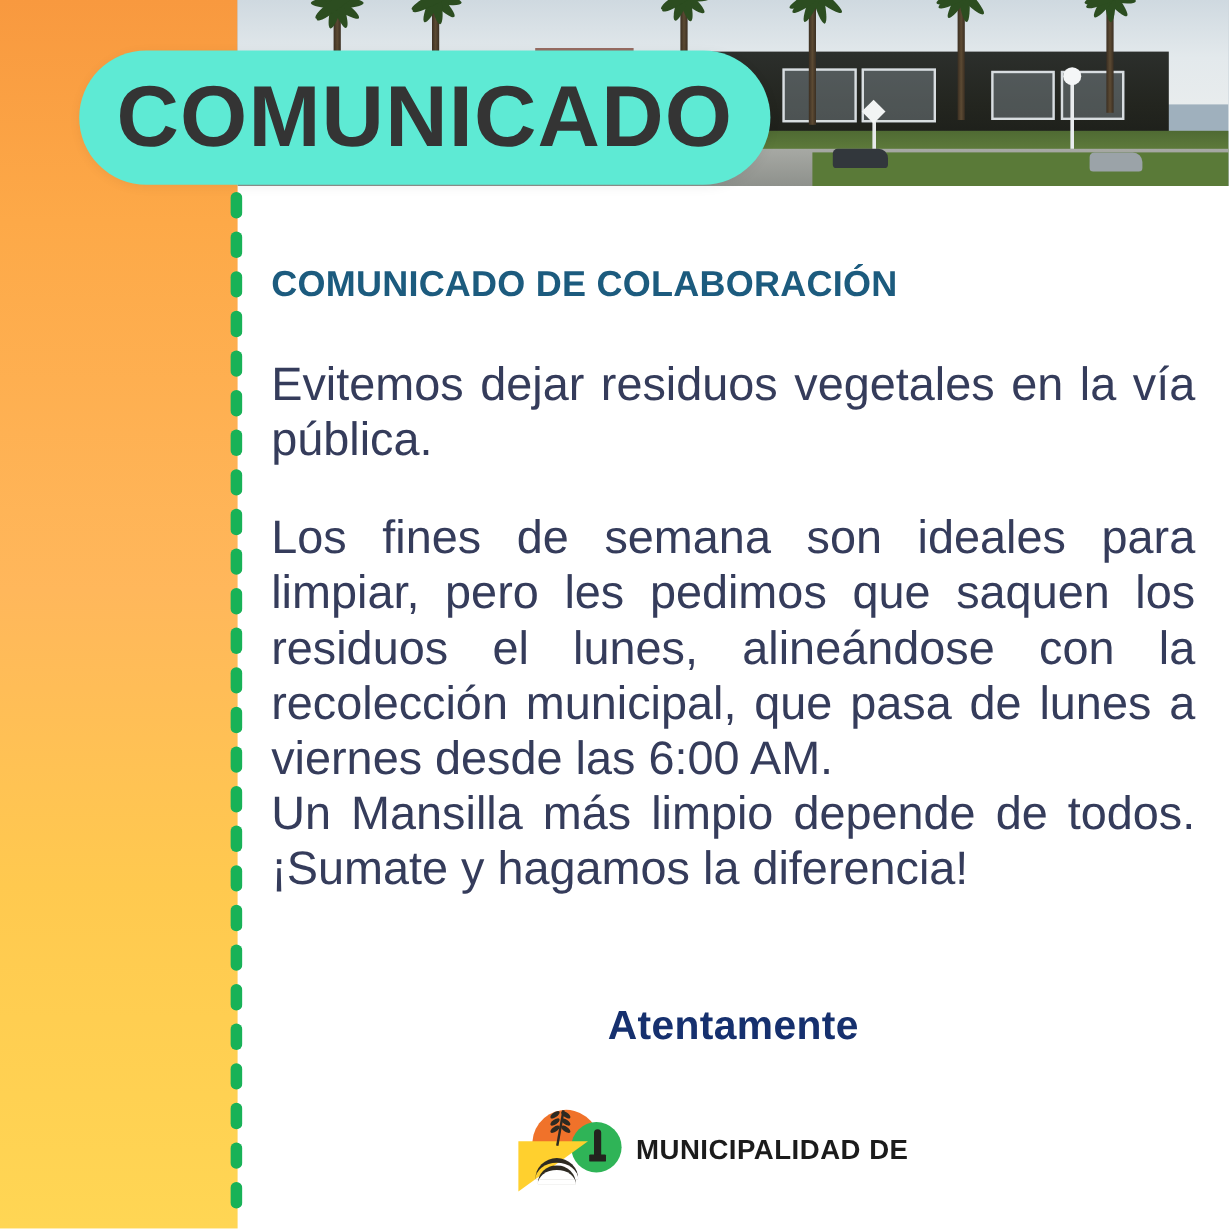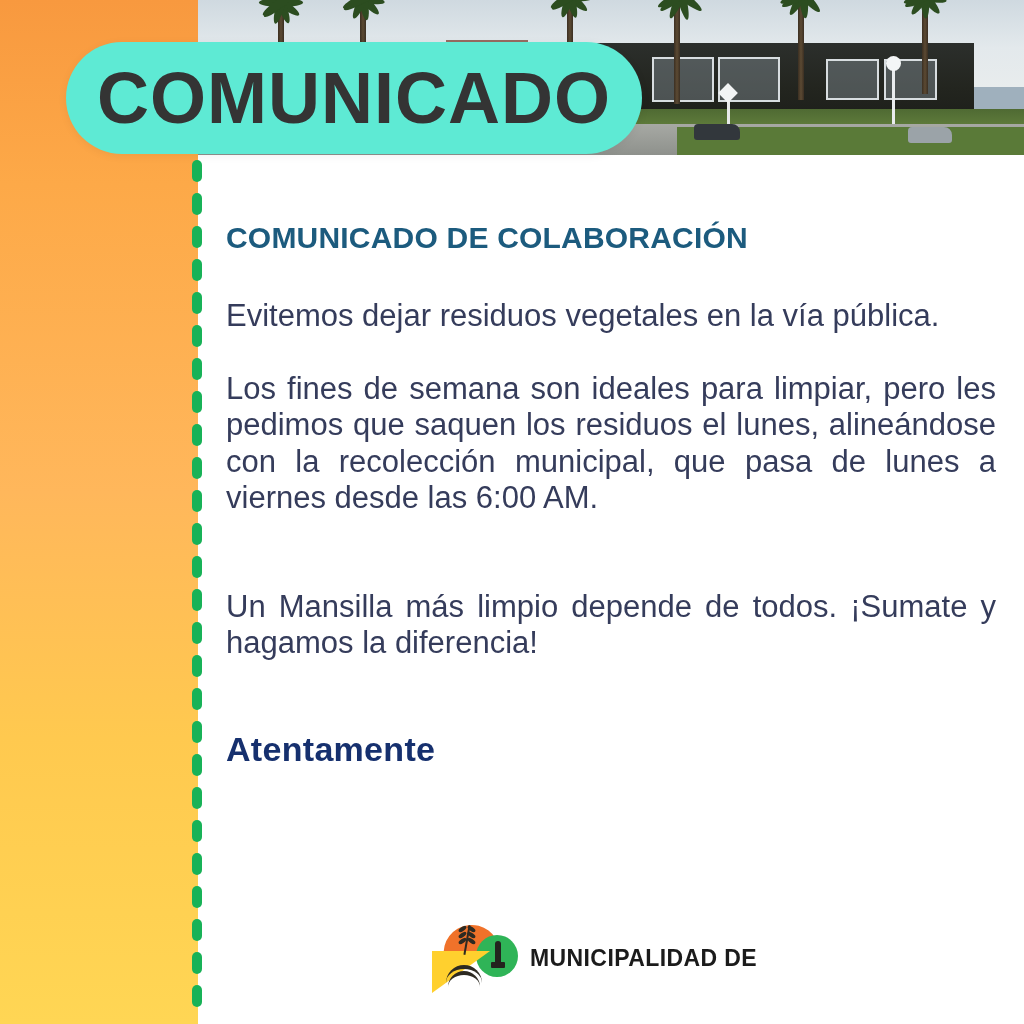--- a/index.html
+++ b/index.html
@@ -169,32 +169,33 @@
   }
   .subtitle {
     font-size: 30px;
     font-weight: 700;
     color: #1C5B7E;
     letter-spacing: .2px;
     margin: 22px 0 0 0;
     line-height: 1.2;
   }
   .para {
-    font-size: 31px;
+    font-size: 39px;
     line-height: 1.18;
     color: #353C5B;
     text-align: justify;
     text-justify: inter-word;
     margin: 0;
   }
   .para.p1 { margin-top: 42px; }
   .para.p2 { margin-top: 36px; }
-  .para.p3 { margin-top: 72px; }
+  .para.p3 { }
   .signoff {
-    margin-top: 68px;
+    margin-top: 88px;
+    text-align: center;
     font-size: 34px;
     font-weight: 700;
     color: #16306E;
     letter-spacing: .3px;
   }
 
   
   .logo-wrap {
     position: absolute;
     left: 430px;

